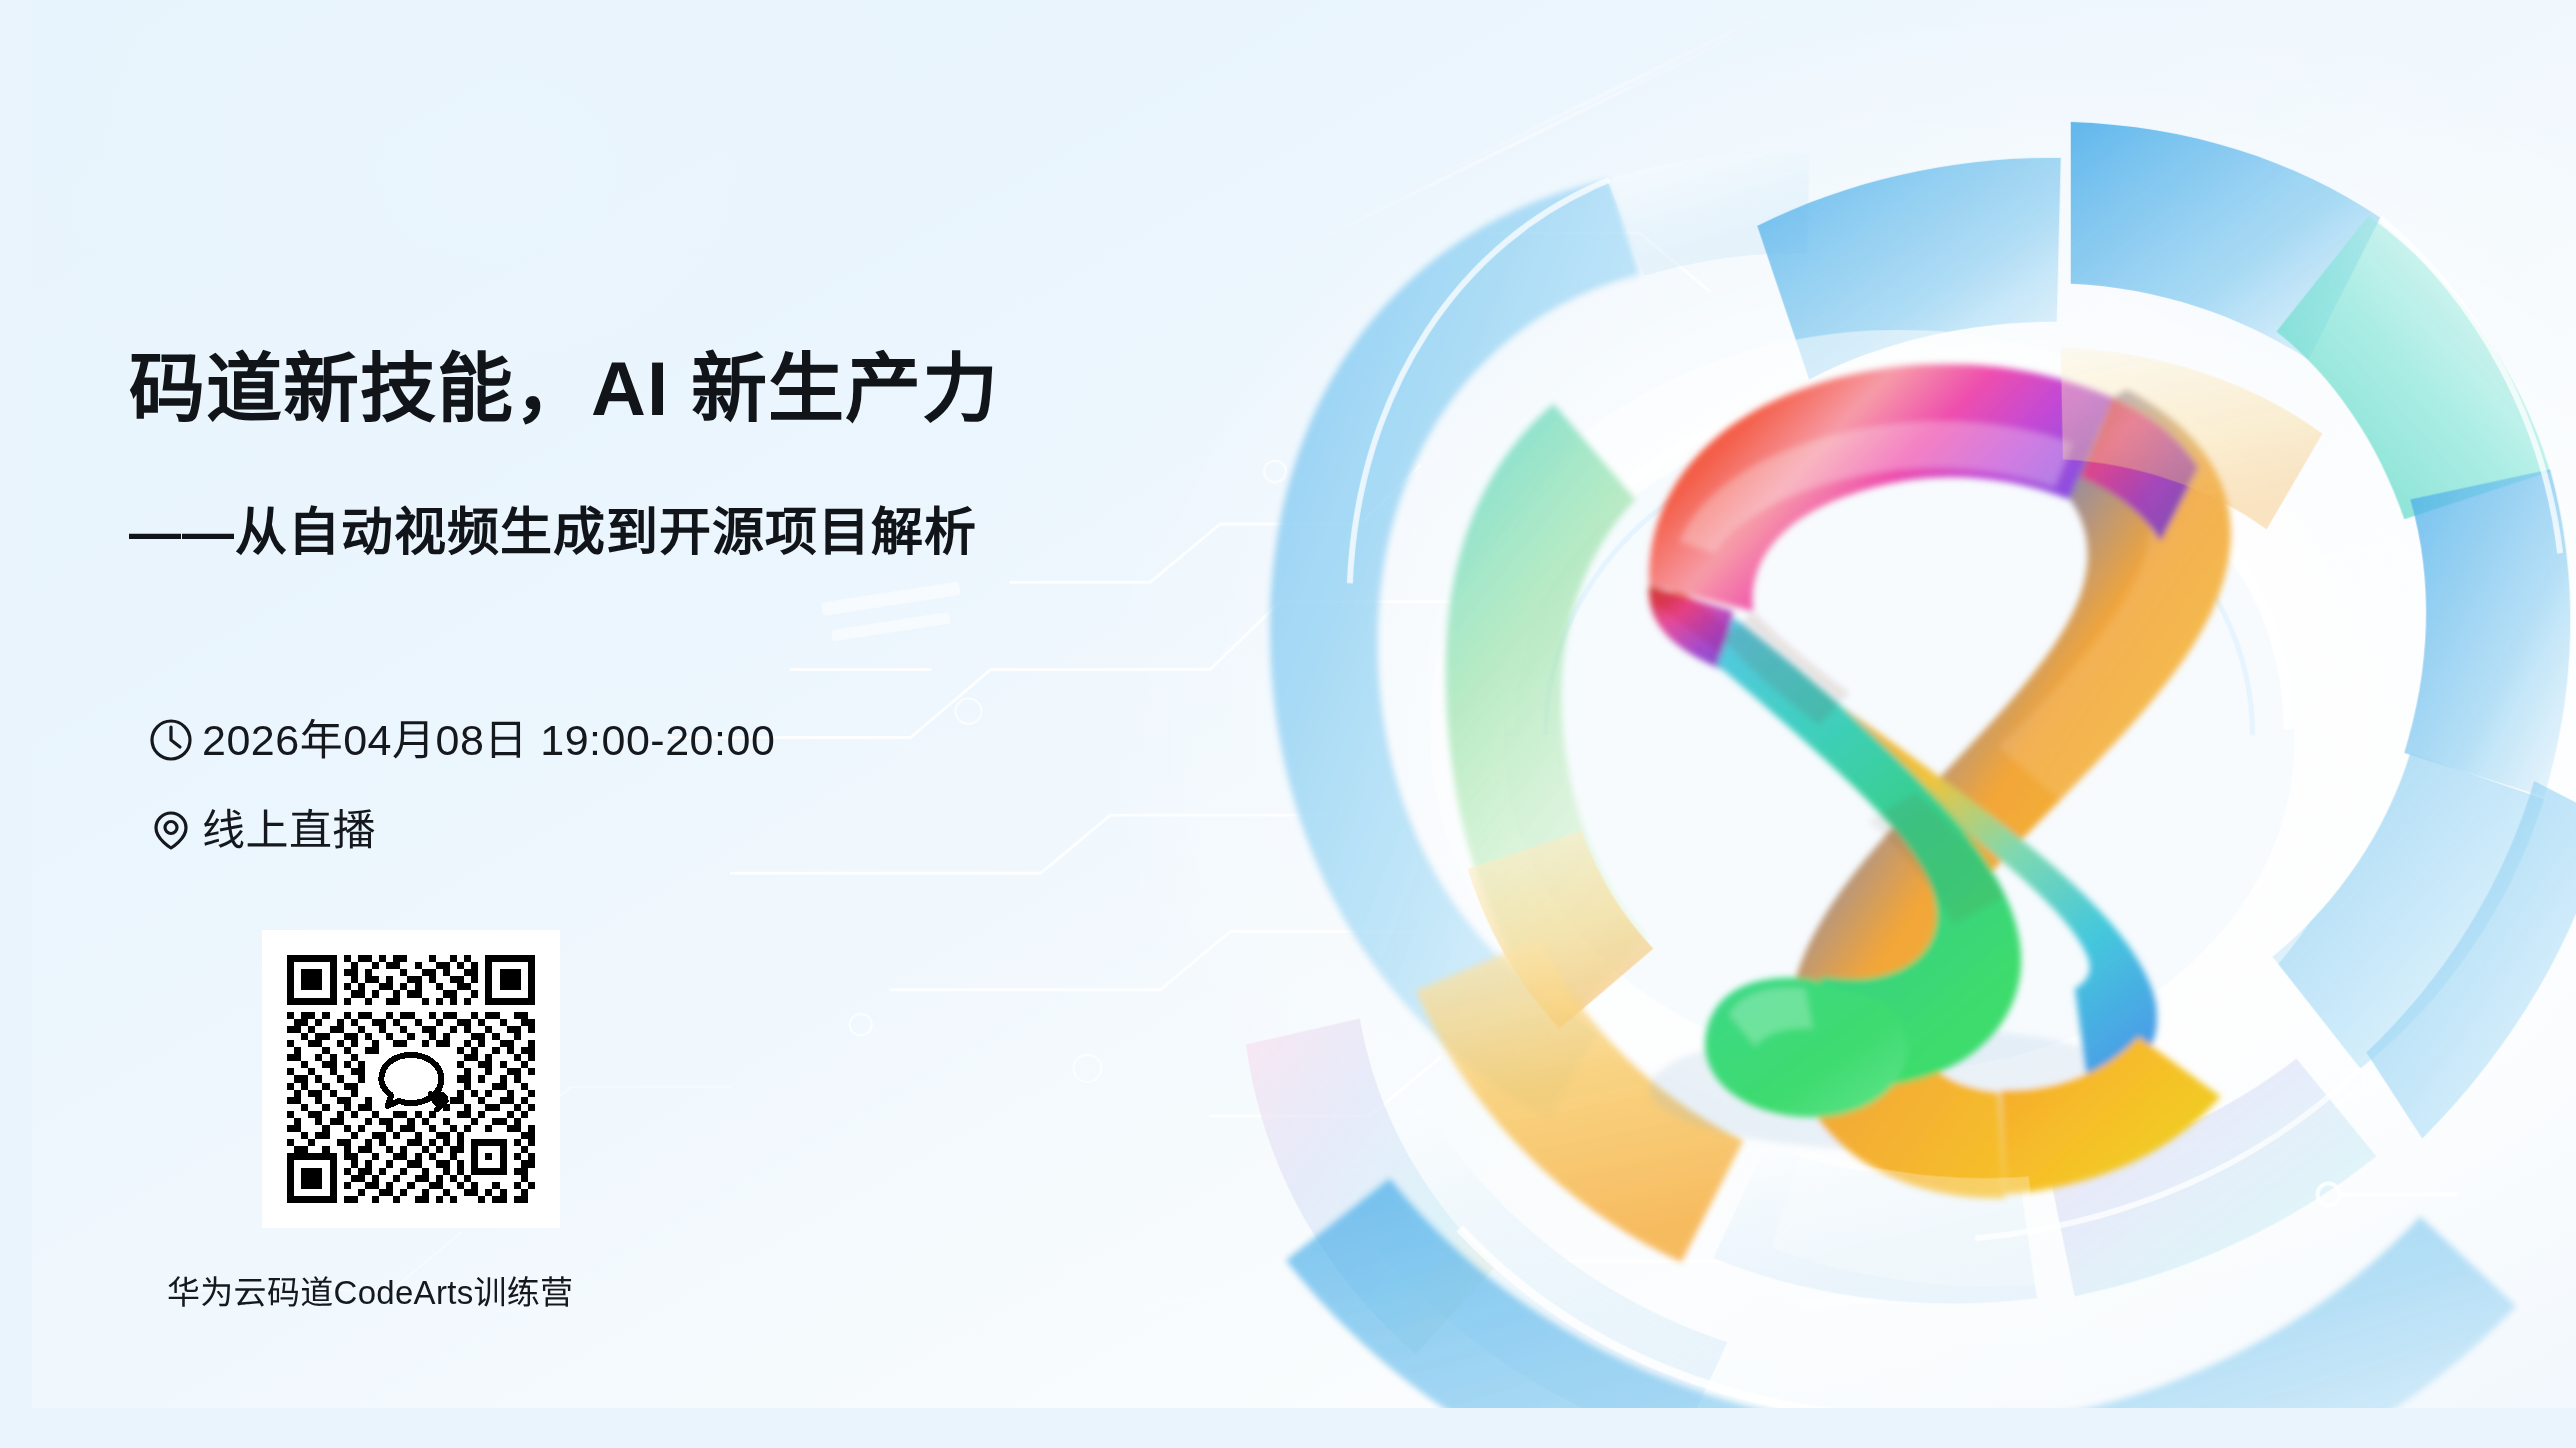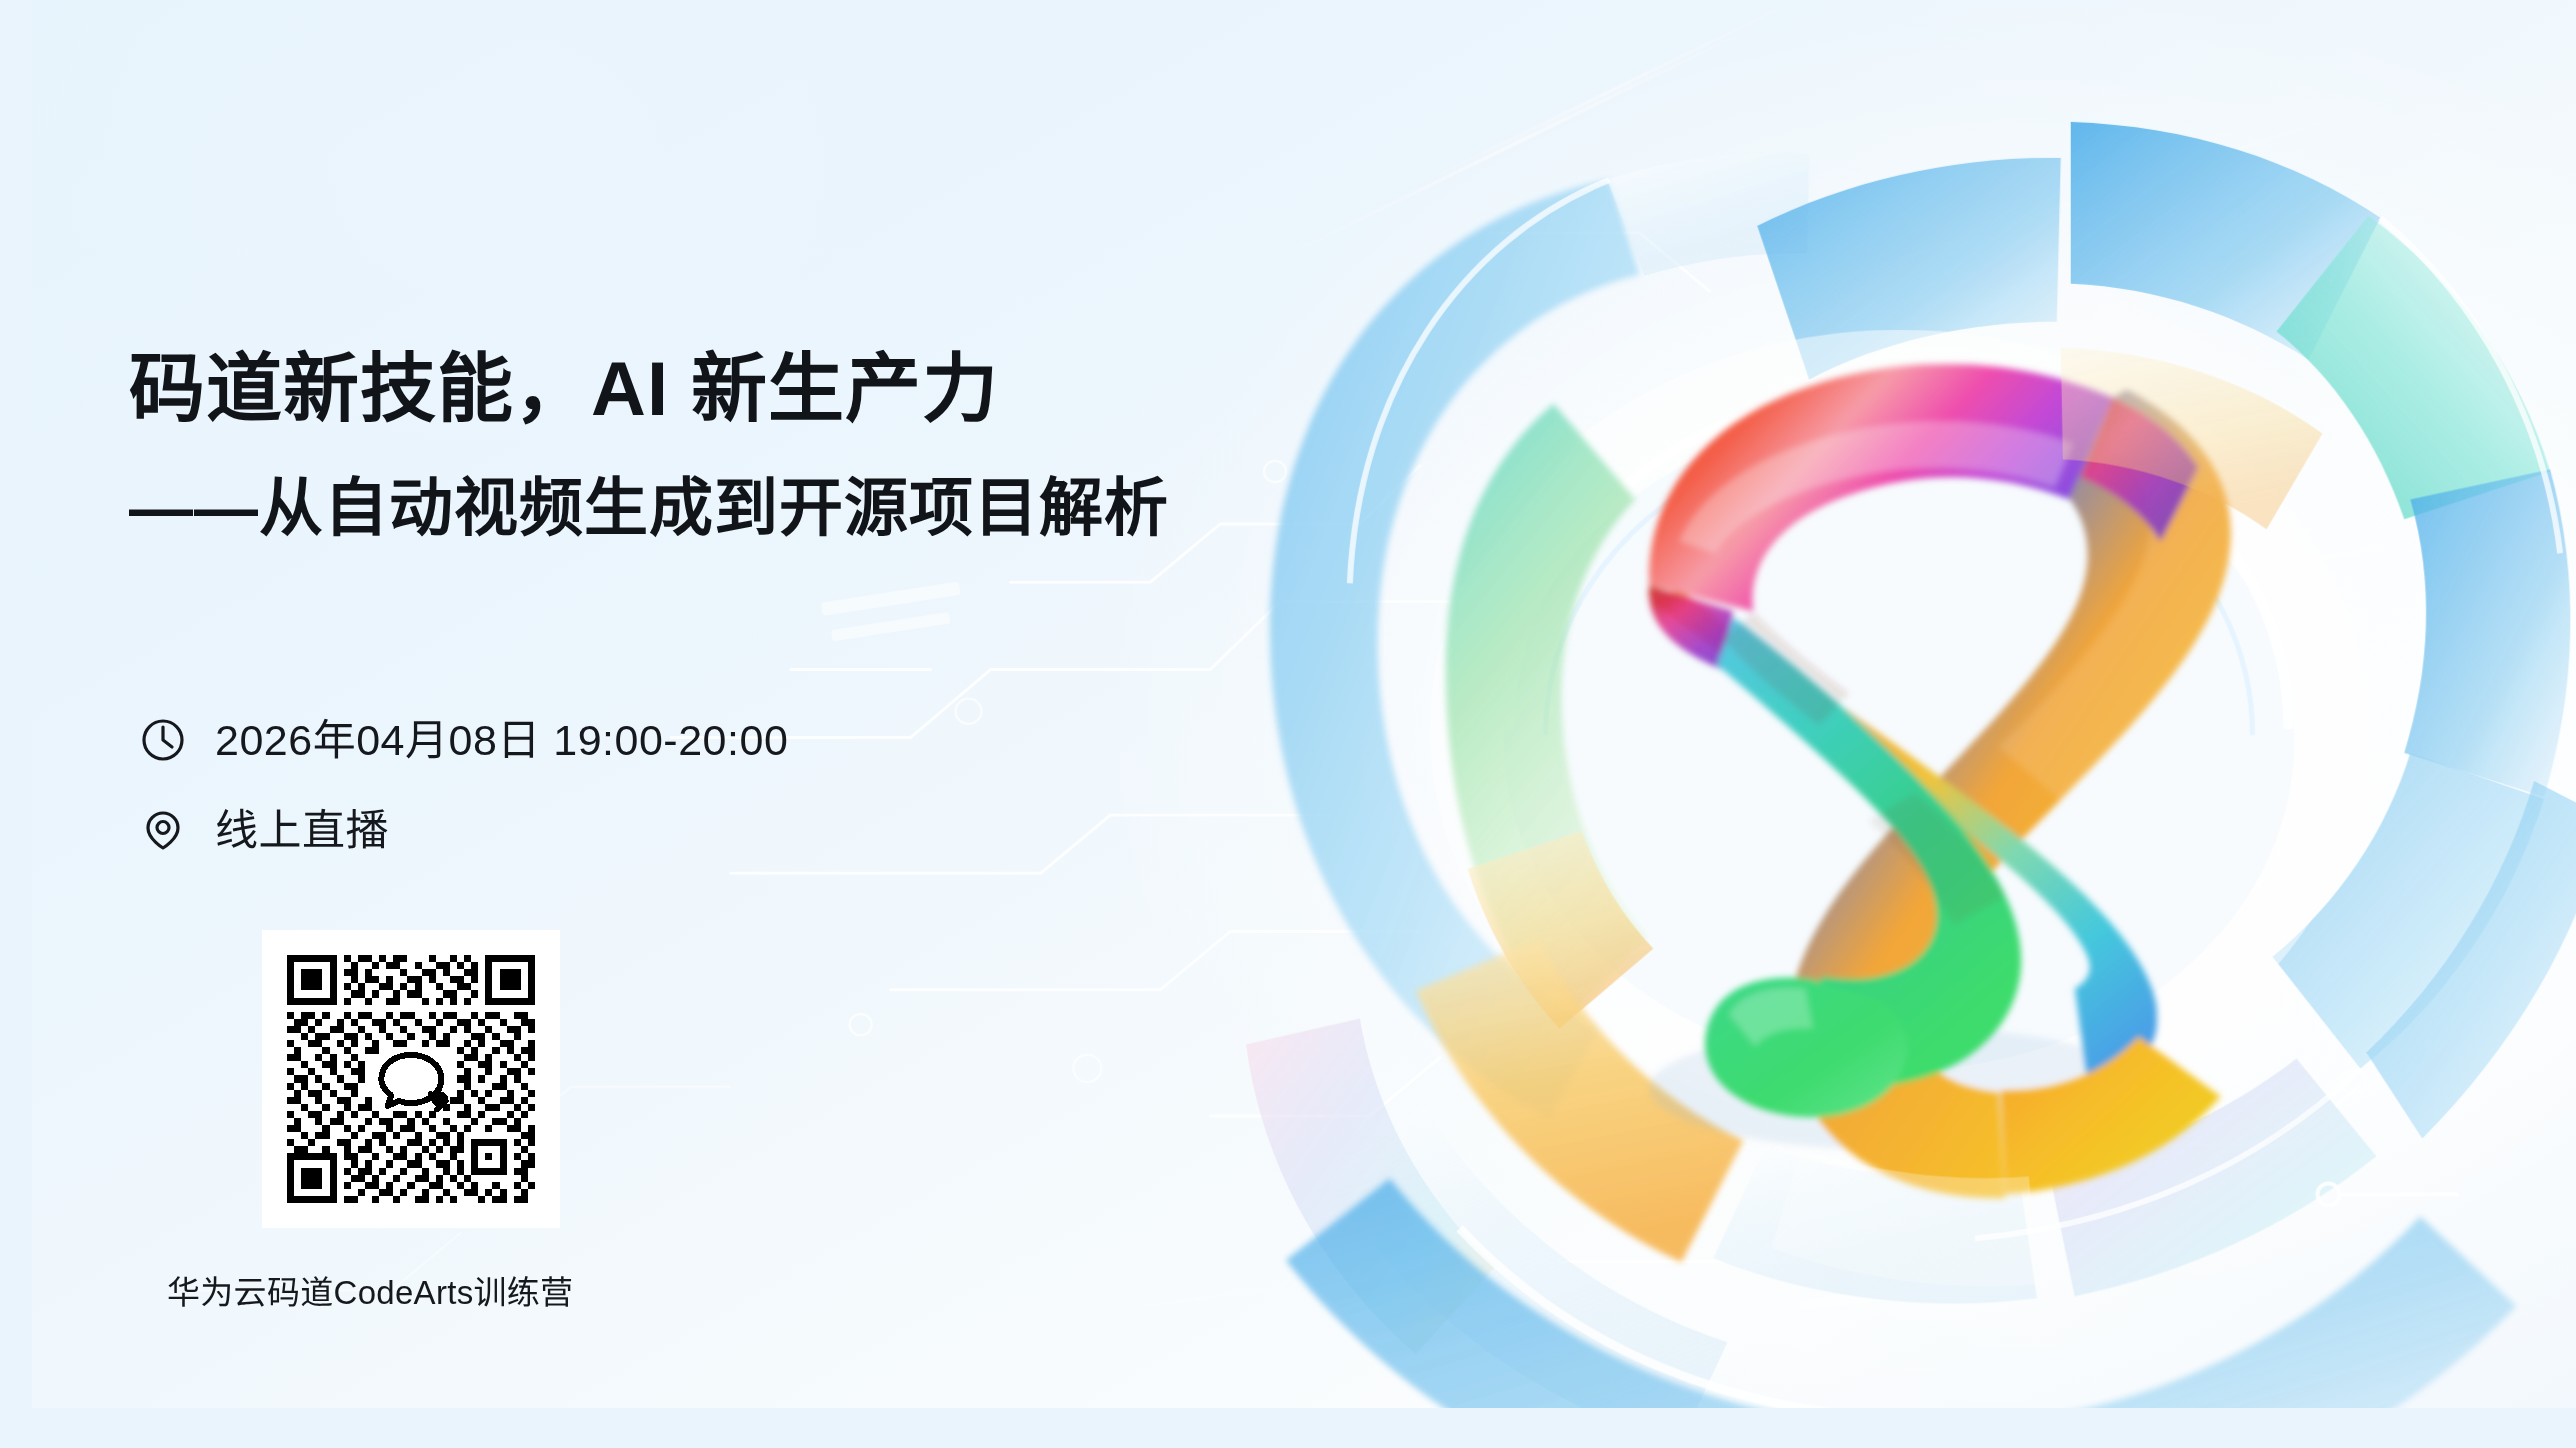--- a/index.html
+++ b/index.html
@@ -34,23 +34,23 @@
 
   
   .content{position:absolute;left:0;top:0;width:1198px;height:1449px;}
 
   .title{
     position:absolute;left:97px;color:#111418;
     font-weight:bold;letter-spacing:1px;white-space:nowrap;
     font-family:"Liberation Sans","DejaVu Sans",sans-serif;
   }
   .title-1{top:298px;font-size:76px;line-height:1.05;}
-  .title-2{top:432px;font-size:64px;line-height:1.05;}
-
-  .meta-row{position:absolute;left:108px;display:flex;align-items:center;gap:29px;color:#1b1f24;}
+  .title-2{top:470px;font-size:52px;line-height:1.05;}
+
+  .meta-row{position:absolute;left:116px;display:flex;align-items:center;gap:8px;color:#1b1f24;}
   .meta-row.time{top:717px;}
   .meta-row.place{top:807px;}
   .meta-icon{width:46px;height:46px;flex:0 0 46px;display:block;}
   .meta-text{font-size:43px;line-height:1;letter-spacing:0.5px;white-space:nowrap;color:#15181c;}
 
   .qr-wrap{position:absolute;left:230px;top:930px;width:298px;height:298px;background:#ffffff;
     display:flex;align-items:center;justify-content:center;box-shadow:0 0 0 0 rgba(0,0,0,0);}
   .qr-wrap svg{width:262px;height:262px;display:block;}
 
   .qr-caption{position:absolute;left:135px;top:1266px;width:489px;

